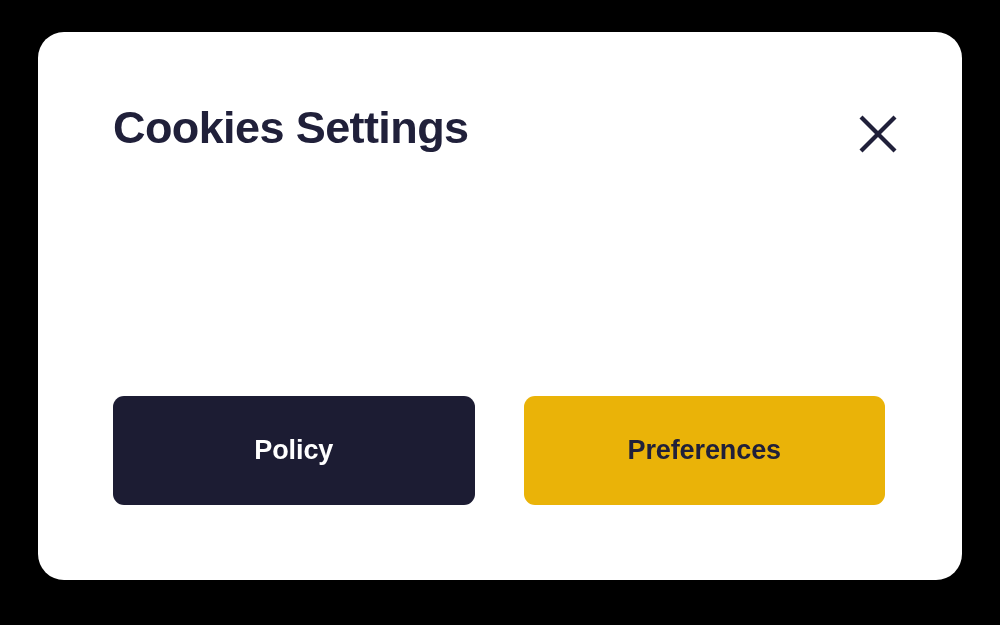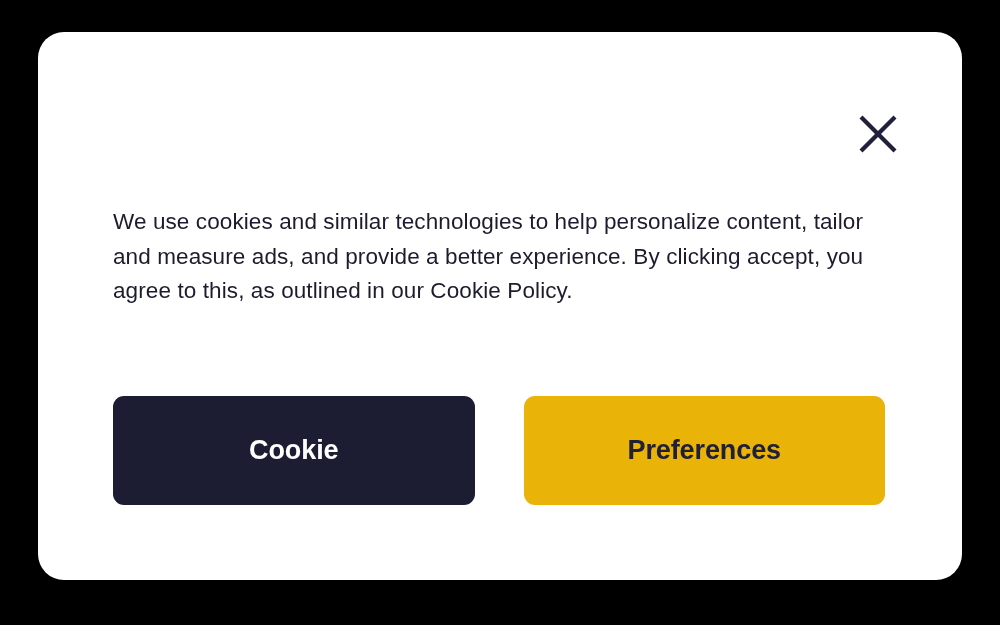--- a/index.html
+++ b/index.html
@@ -123,32 +123,32 @@
   }
 </style>
 </head>
 <body>
 
 <div id="stage">
 
   <div class="cookie-card">
 
     <div class="card-header">
+      <h1 class="dialog-title">Cookies Settings</h1>
 
       <button class="close-button">
         <span>
           <svg width="42" height="42" viewBox="0 0 42 42" aria-hidden="true">
             <line x1="4" y1="4" x2="38" y2="38" stroke="#20203A" stroke-width="4.2" stroke-linecap="butt"></line>
             <line x1="38" y1="4" x2="4" y2="38" stroke="#20203A" stroke-width="4.2" stroke-linecap="butt"></line>
           </svg>
         </span>
       </button>
     </div>
 
-    <p class="dialog-body">We use cookies and similar technologies to help personalize content, tailor and measure ads, and provide a better experience. By clicking accept, you agree to this, as outlined in our Cookie Policy.</p>
 
     <div class="actions">
-      <button class="btn btn-primary">Cookie</button>
+      <button class="btn btn-primary">Policy</button>
       <button class="btn btn-secondary">Preferences</button>
     </div>
 
   </div>
 </div>
 
 </body></html>

